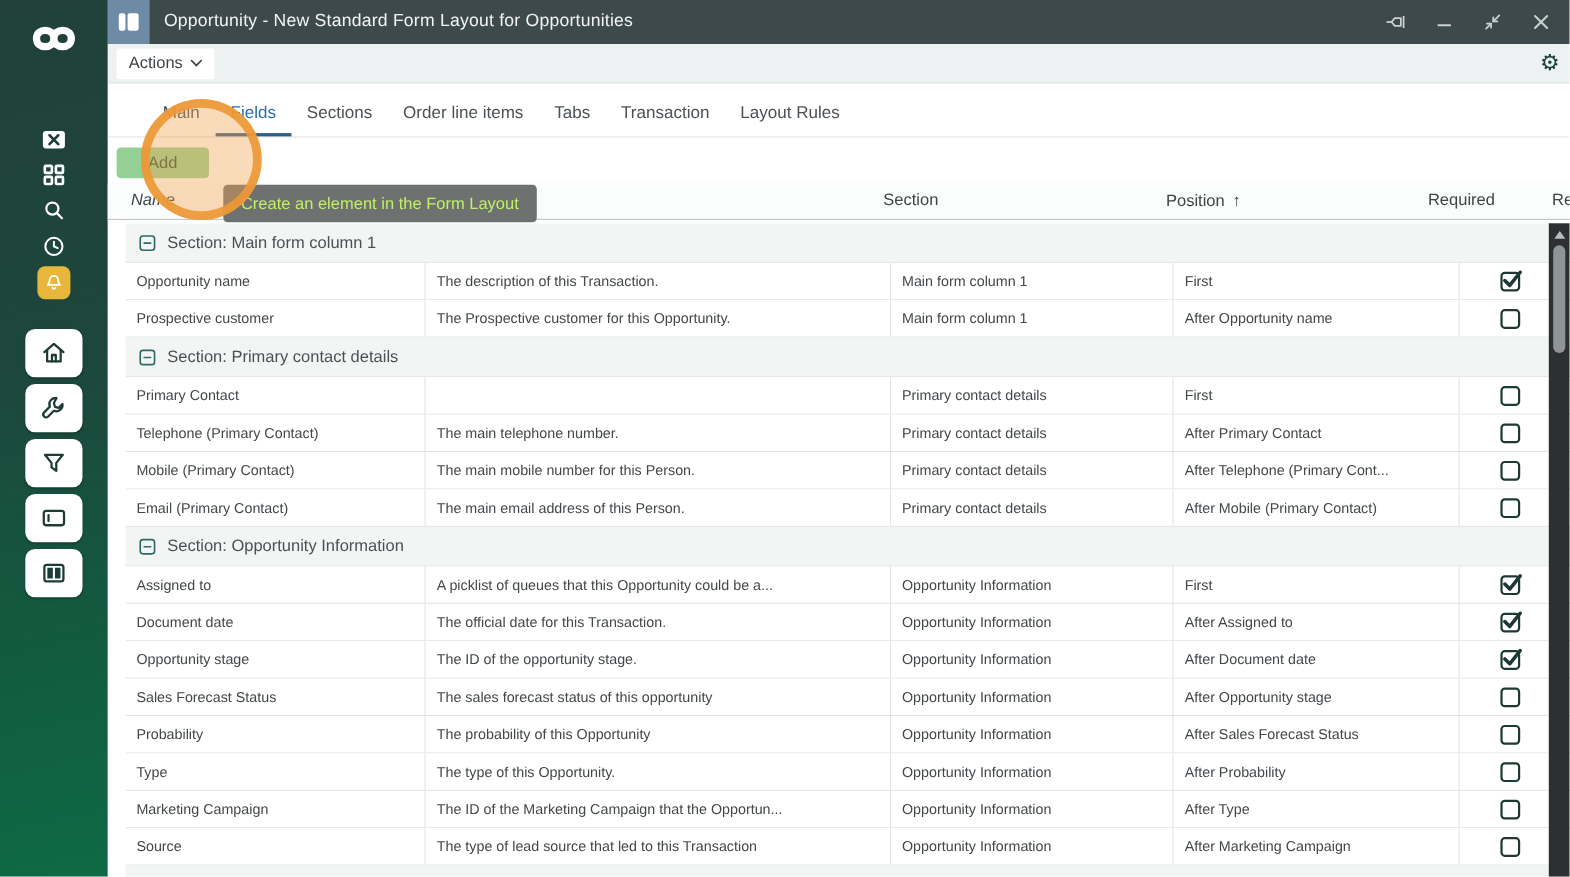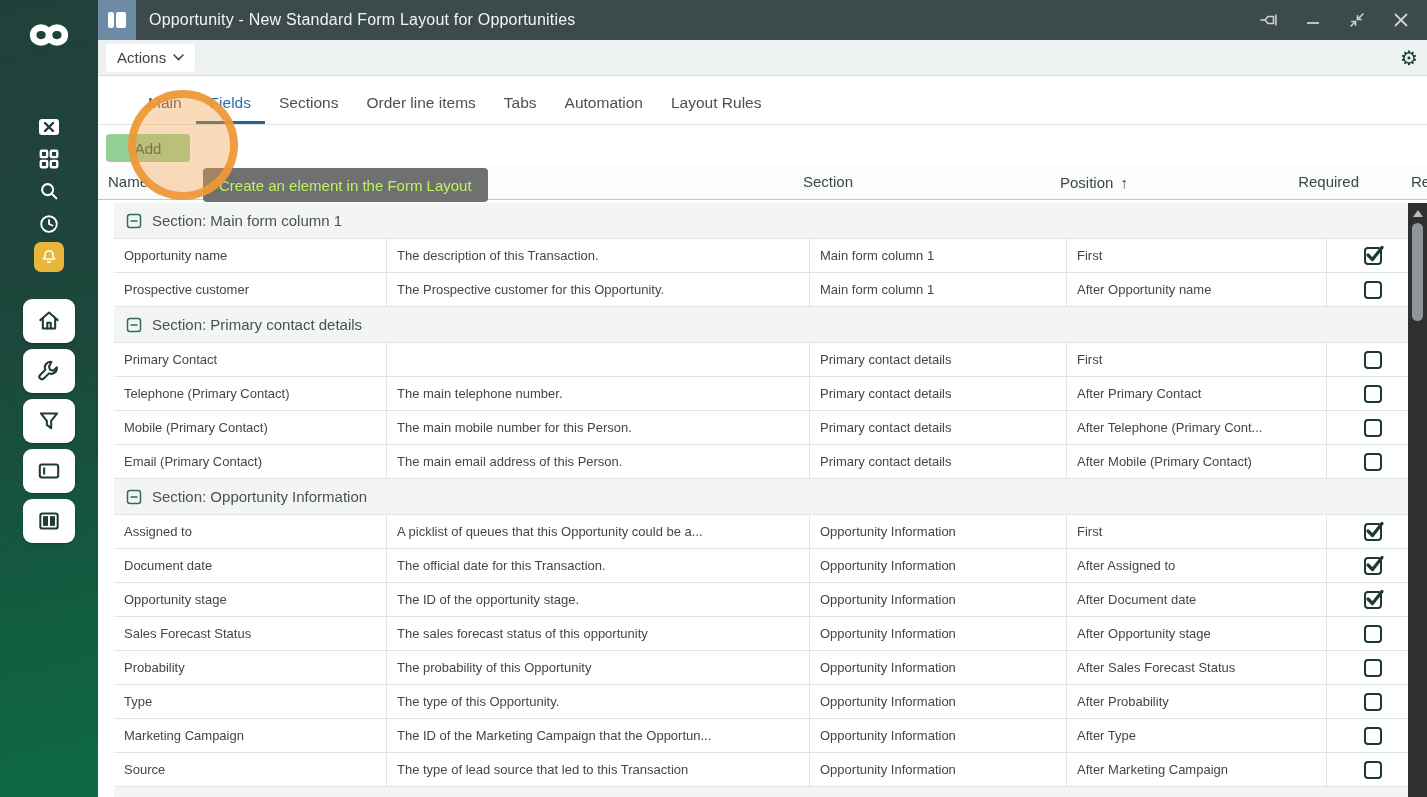--- a/index.html
+++ b/index.html
@@ -51,21 +51,21 @@
 
   .add-btn { position:absolute; left:8px; top:58px; height:28px; width:84px;
     background:#94d095; border-radius:4px; display:flex; align-items:center;
     justify-content:center; gap:7px; cursor:pointer; color:#243f33;flex-direction:column; }
   .add-label { font-size:15px; color:#33503c; }
 
   
   .thead { position:absolute; left:0; top:90px; width:1329px; height:34px;
     background:#fbfcfc; border-bottom:1px solid #c2c8c8; font-size:15px; color:#3f4547; }
   .th { position:absolute; top:0; height:34px; line-height:32px; white-space:nowrap; cursor:pointer; }
-  .th-name { left:10px; }
+  .th-name { left:21px;font-style:italic; }
   .th-section { left:705px; }
   .th-position { left:962px; display:flex; align-items:center; gap:7px; }
   .th-required { left:1180px; width:81px; text-align:right; }
   .th-re { left:1313px; }
   .sort-arrow { font-size:15px; }
 
   
   .tbody { position:absolute; left:16px; top:127px; width:1329px; height:594px; overflow:hidden; }
   .row-section { height:36px; background:#f3f5f5; border-bottom:1px solid #e2e5e5;
     display:flex; align-items:center; padding-left:12px; gap:10px;
@@ -230,21 +230,21 @@
   </div>
 
   <main class="content">
     <div class="tabs-line"></div>
     <nav class="tabs">
       <span class="tab">Main</span>
       <span class="tab active">Fields</span>
       <span class="tab">Sections</span>
       <span class="tab">Order line items</span>
       <span class="tab">Tabs</span>
-      <span class="tab">Automation</span>
+      <span class="tab">Transaction</span>
       <span class="tab">Layout Rules</span>
     </nav>
 
     <div class="add-btn">
       <svg width="17" height="17" viewBox="0 0 18 18" fill="none" stroke="#1d3b2f" stroke-width="1.7" stroke-linecap="round">
           <circle cx="9" cy="9" r="7.2"></circle>
           <line x1="9" y1="5.5" x2="9" y2="12.5"></line>
           <line x1="5.5" y1="9" x2="12.5" y2="9"></line>
         </svg>
       <span class="add-label">Add</span>

